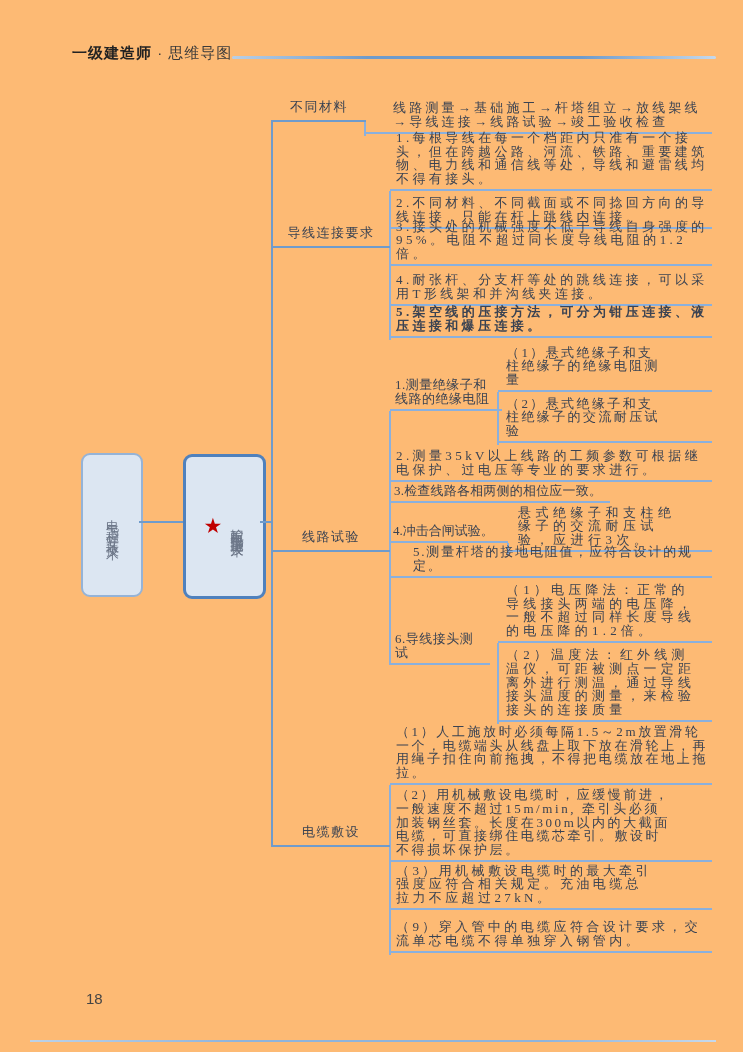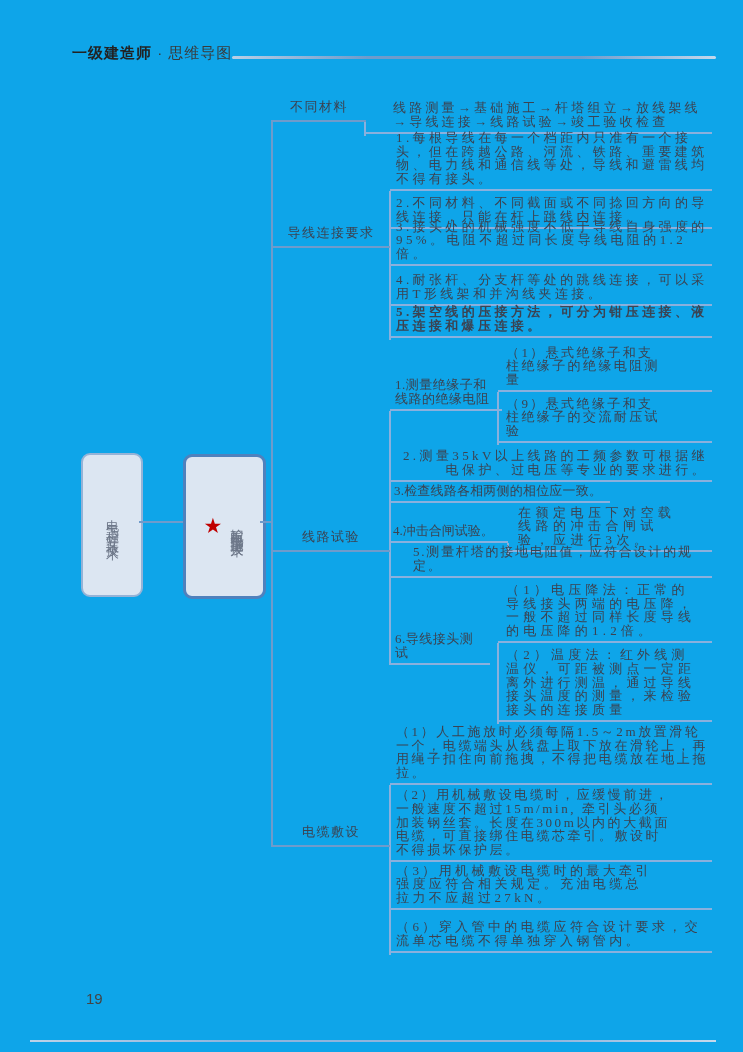--- a/index.html
+++ b/index.html
@@ -7,21 +7,21 @@
     --muted:#6d7789;
     --box-fill:#dce6f2;
     --bd1:#95b3d7;
     --bd2:#4f81bd;
     --l1:#6f9bcb;
     --l2:#8ab0dd;
     --red:#c00000;
   }
   html,body{margin:0;padding:0;background:#ffffff;}
   .page{
-    position:relative;width:743px;height:1052px;background:#0ea5e9;overflow:hidden;
+    position:relative;width:743px;height:1052px;background:#fdba74;overflow:hidden;
     font-family:"Liberation Serif","DejaVu Serif",serif;color:var(--ink);
   }
   
   .hdr{position:absolute;left:72px;top:44px;font-family:"Liberation Sans","DejaVu Sans",sans-serif;
        font-size:15px;color:#2e2e2e;letter-spacing:1px;}
   .hdr .brand{font-weight:bold;color:#222;}
   .hdr .sub{color:#3a3a3a;}
   .hdr-rule{position:absolute;left:232px;top:56px;width:484px;height:3px;
        background:linear-gradient(to right,#b9cfe6,#6f9bcb 28%,#6f9bcb 72%,#c4d8ec);border-radius:2px;}
   .ftr-rule{position:absolute;left:30px;top:1040px;width:686px;height:2px;
@@ -64,21 +64,21 @@
         font-size:13px;line-height:13.8px;padding:0 4px 3px 6px;color:var(--ink);}
   .n-proc {left:366px;bottom:918px;width:346px;letter-spacing:3.2px;padding-left:27px;}
   .n-w1{left:390px;bottom:861px;width:322px;letter-spacing:3.4px;}
   .n-w2{left:390px;bottom:823px;width:322px;letter-spacing:3.4px;}
   .n-w3{left:390px;bottom:786px;width:322px;letter-spacing:3.4px;}
   .n-w4{left:390px;bottom:746px;width:322px;letter-spacing:3.4px;}
   .n-w5{left:390px;bottom:714px;width:322px;letter-spacing:3.4px;font-weight:bold;}
   .n-t1{left:390px;bottom:641px;width:112px;letter-spacing:0.5px;padding-left:5px;}
   .n-t1s1{left:498px;bottom:660px;width:214px;letter-spacing:2.4px;padding:0 46px 3px 8px;}
   .n-t1s2{left:498px;bottom:609px;width:214px;letter-spacing:2.4px;padding:0 46px 3px 8px;}
-  .n-t2{left:390px;bottom:570px;width:322px;letter-spacing:3.4px;text-align:right;}
+  .n-t2{left:390px;bottom:570px;width:322px;letter-spacing:3.4px;}
   .n-t3{left:390px;bottom:549px;width:220px;letter-spacing:0.2px;padding-left:4px;margin-top:48px;}
   .n-t4{left:390px;bottom:509px;width:118px;letter-spacing:0;padding-left:3px;padding-right:0;}
   .n-t4s{left:508px;bottom:500px;width:204px;letter-spacing:4.5px;padding:0 28px 3px 10px;}
   .n-t5{left:390px;bottom:474px;width:322px;letter-spacing:1.8px;padding-left:23px;}
   .n-t6{left:390px;bottom:387px;width:100px;letter-spacing:0.5px;padding-left:5px;}
   .n-t6s1{left:498px;bottom:409px;width:214px;letter-spacing:4.2px;padding:0 8px 3px 8px;}
   .n-t6s2{left:498px;bottom:330px;width:214px;letter-spacing:4.2px;padding:0 8px 3px 8px;font-family:Liberation Serif, serif;}
   .n-c1{left:390px;bottom:267px;width:322px;letter-spacing:2.6px;}
   .n-c2{left:390px;bottom:190px;width:322px;letter-spacing:2.6px;padding-right:40px;}
   .n-c3{left:390px;bottom:142px;width:322px;letter-spacing:3.4px;padding-right:54px;}
@@ -123,31 +123,31 @@
   <div class="leaf n-proc">线路测量→基础施工→杆塔组立→放线架线→导线连接→线路试验→竣工验收检查</div>
 
   <div class="leaf n-w1">1.每根导线在每一个档距内只准有一个接头，但在跨越公路、河流、铁路、重要建筑物、电力线和通信线等处，导线和避雷线均不得有接头。</div>
   <div class="leaf n-w2">2.不同材料、不同截面或不同捻回方向的导线连接，只能在杆上跳线内连接。</div>
   <div class="leaf n-w3">3.接头处的机械强度不低于导线自身强度的95%。电阻不超过同长度导线电阻的1.2倍。</div>
   <div class="leaf n-w4">4.耐张杆、分支杆等处的跳线连接，可以采用T形线架和并沟线夹连接。</div>
   <div class="leaf n-w5">5.架空线的压接方法，可分为钳压连接、液压连接和爆压连接。</div>
 
   <div class="leaf n-t1">1.测量绝缘子和线路的绝缘电阻</div>
   <div class="leaf n-t1s1">（1）悬式绝缘子和支柱绝缘子的绝缘电阻测量</div>
-  <div class="leaf n-t1s2">（9）悬式绝缘子和支柱绝缘子的交流耐压试验</div>
+  <div class="leaf n-t1s2">（2）悬式绝缘子和支柱绝缘子的交流耐压试验</div>
   <div class="leaf n-t2">2.测量35kV以上线路的工频参数可根据继电保护、过电压等专业的要求进行。</div>
   <div class="leaf n-t3">3.检查线路各相两侧的相位应一致。</div>
   <div class="leaf n-t4">4.冲击合闸试验。</div>
-  <div class="leaf n-t4s">在额定电压下对空载线路的冲击合闸试验，应进行3次。</div>
+  <div class="leaf n-t4s">悬式绝缘子和支柱绝缘子的交流耐压试验，应进行3次。</div>
   <div class="leaf n-t5">5.测量杆塔的接地电阻值，应符合设计的规定。</div>
   <div class="leaf n-t6">6.导线接头测试</div>
   <div class="leaf n-t6s1">（1）电压降法：正常的导线接头两端的电压降，一般不超过同样长度导线的电压降的1.2倍。</div>
   <div class="leaf n-t6s2">（2）温度法：红外线测温仪，可距被测点一定距离外进行测温，通过导线接头温度的测量，来检验接头的连接质量</div>
 
   <div class="leaf n-c1">（1）人工施放时必须每隔1.5～2m放置滑轮一个，电缆端头从线盘上取下放在滑轮上，再用绳子扣住向前拖拽，不得把电缆放在地上拖拉。</div>
   <div class="leaf n-c2">（2）用机械敷设电缆时，应缓慢前进，一般速度不超过15m/min, 牵引头必须加装钢丝套。长度在300m以内的大截面电缆，可直接绑住电缆芯牵引。敷设时不得损坏保护层。</div>
   <div class="leaf n-c3">（3）用机械敷设电缆时的最大牵引强度应符合相关规定。充油电缆总拉力不应超过27kN。</div>
-  <div class="leaf n-c4">（6）穿入管中的电缆应符合设计要求，交流单芯电缆不得单独穿入钢管内。</div>
+  <div class="leaf n-c4">（9）穿入管中的电缆应符合设计要求，交流单芯电缆不得单独穿入钢管内。</div>
 
-  <div class="pageno">19</div>
+  <div class="pageno">18</div>
   <div class="ftr-rule"></div>
 
 </div>
 
 </body></html>

